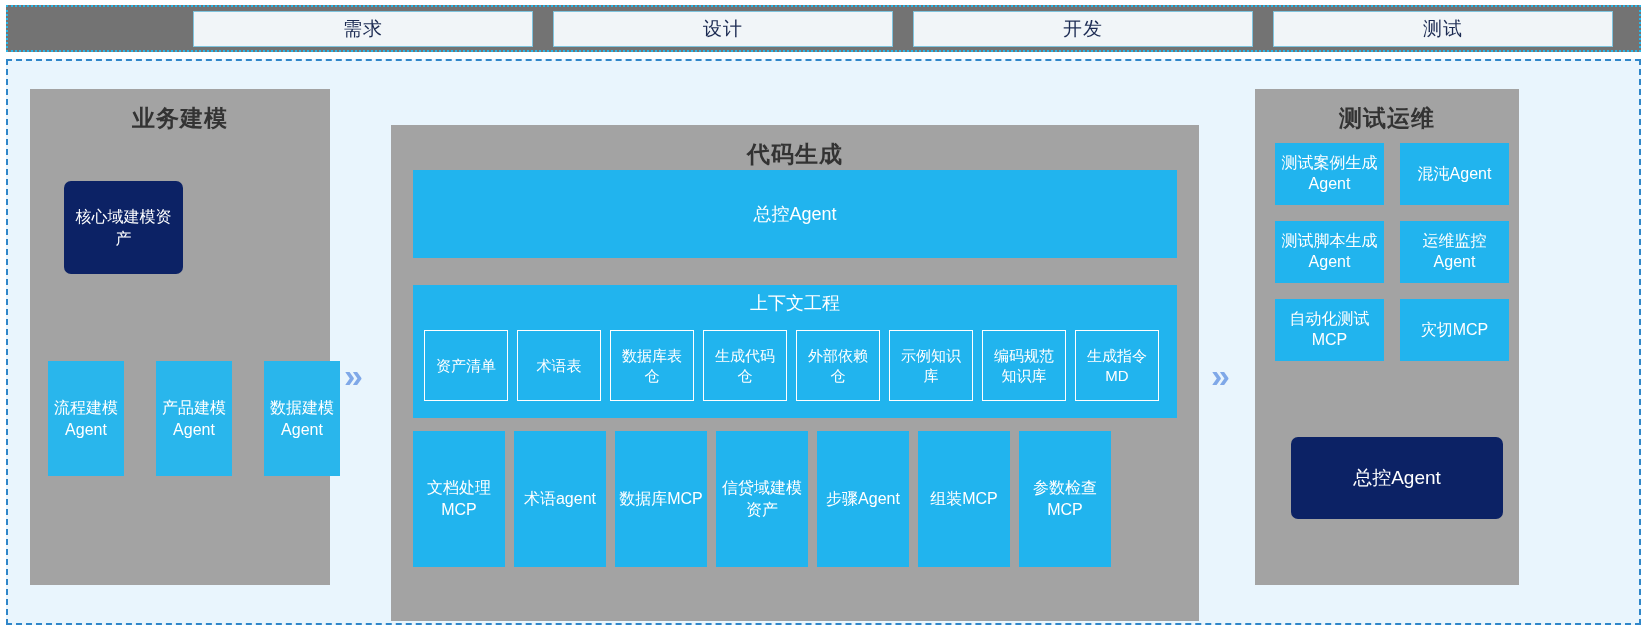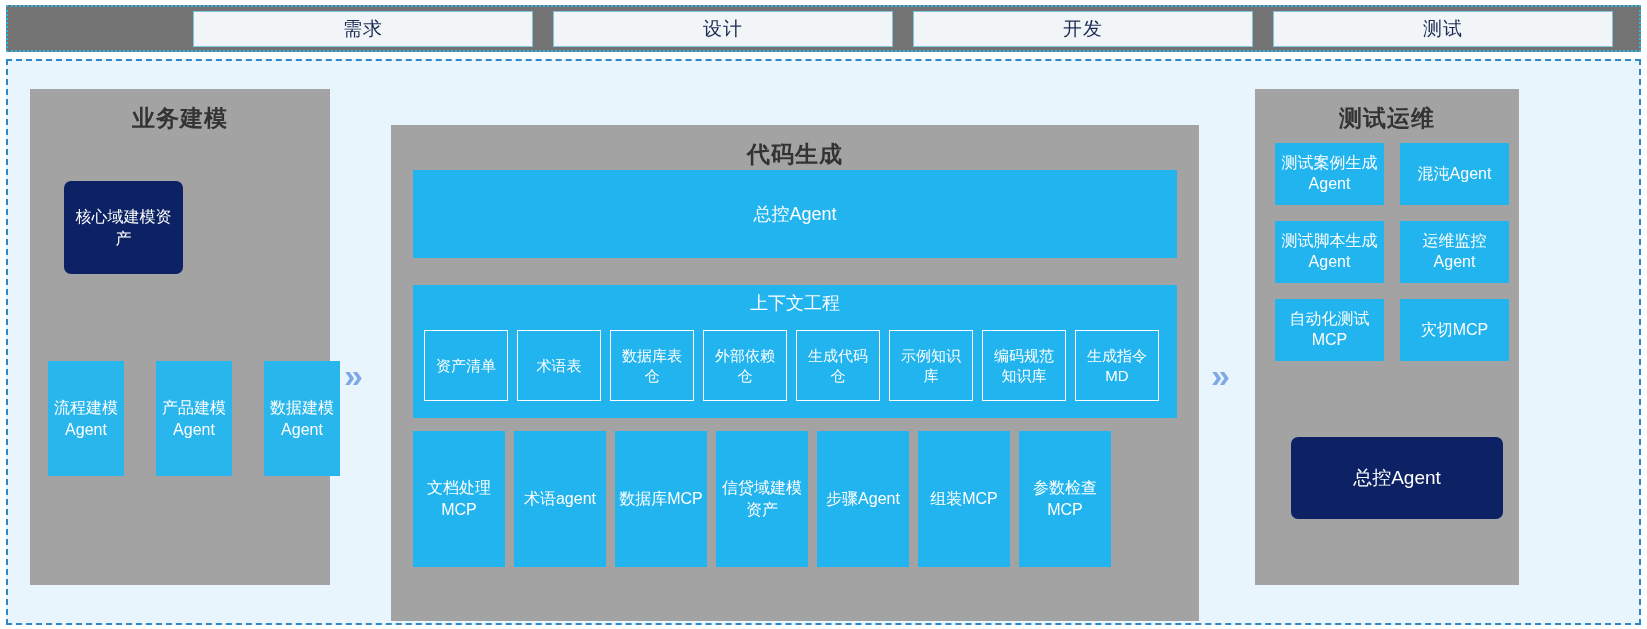--- a/index.html
+++ b/index.html
@@ -186,22 +186,22 @@
         <div class="panel-title">代码生成</div>
 
         <div class="master-agent">总控Agent</div>
 
         <div class="context-band">
           <div class="context-title">上下文工程</div>
           <div class="context-chips">
             <div class="ctx-chip">资产清单</div>
             <div class="ctx-chip">术语表</div>
             <div class="ctx-chip">数据库表仓</div>
+            <div class="ctx-chip">生成代码仓</div>
             <div class="ctx-chip">外部依赖仓</div>
-            <div class="ctx-chip">生成代码仓</div>
             <div class="ctx-chip">示例知识库</div>
             <div class="ctx-chip">编码规范知识库</div>
             <div class="ctx-chip">生成指令MD</div>
           </div>
         </div>
 
         <div class="tool-row">
           <div class="tool-card">文档处理MCP</div>
           <div class="tool-card">术语agent</div>
           <div class="tool-card">数据库MCP</div>

